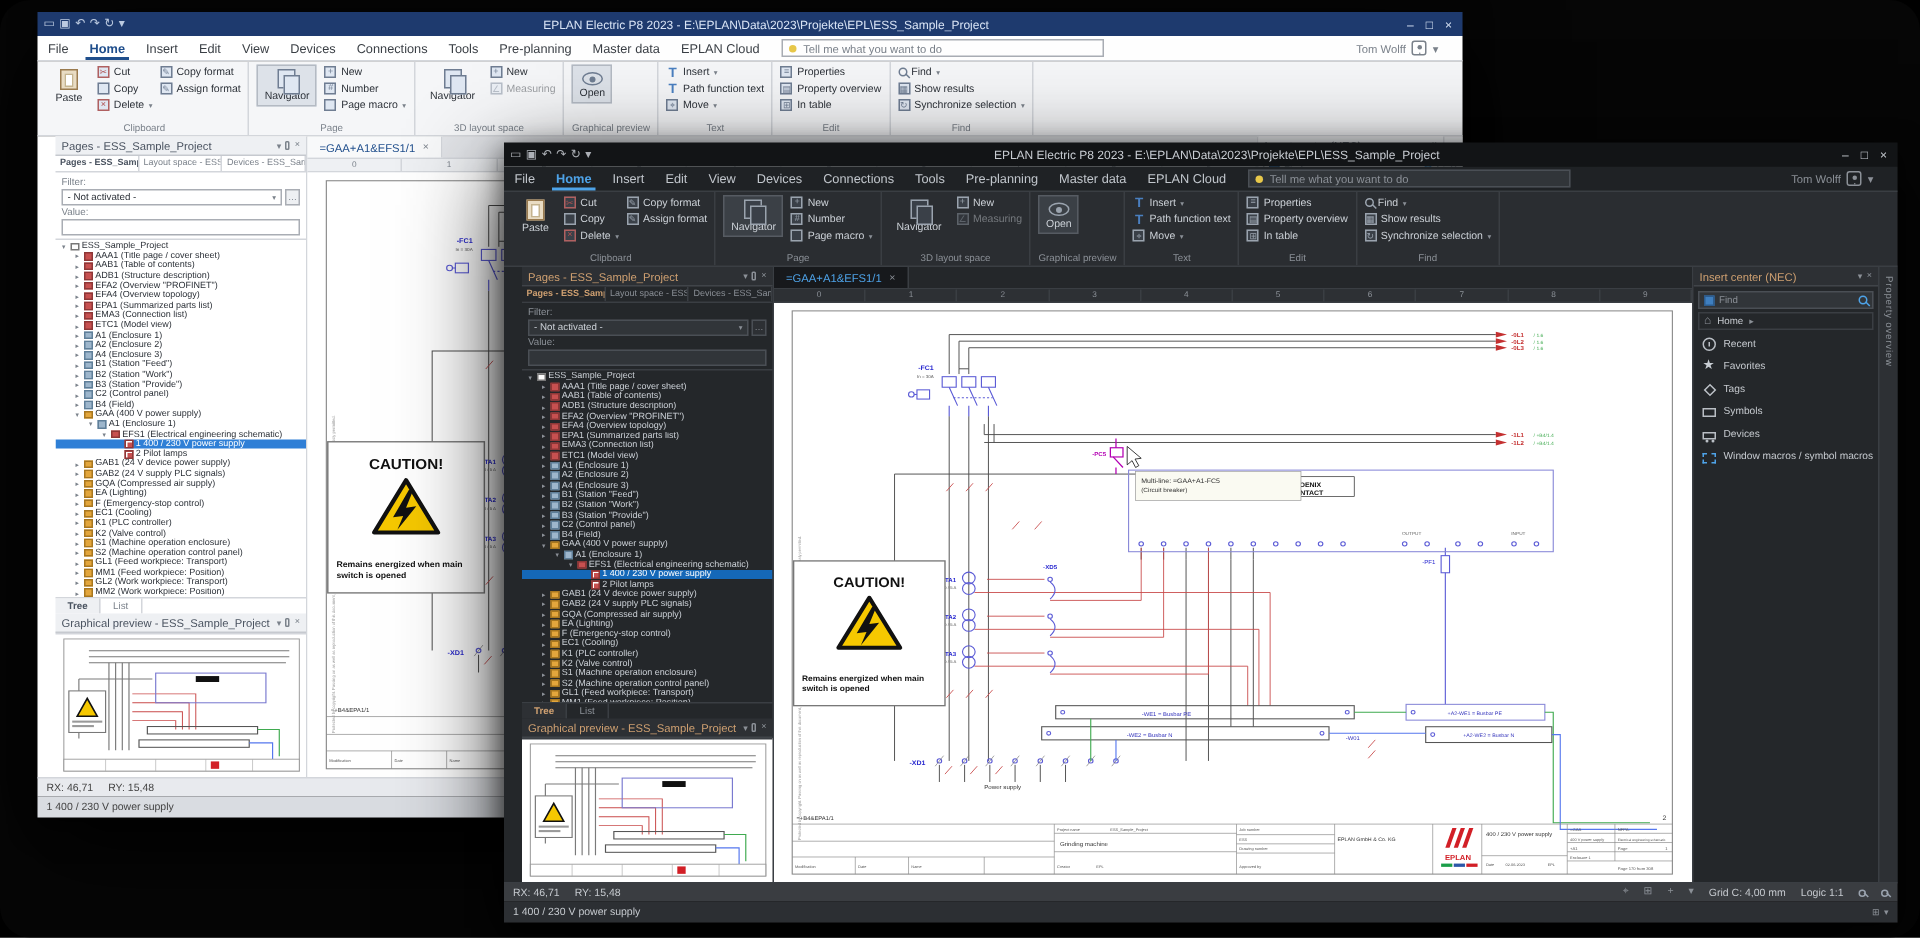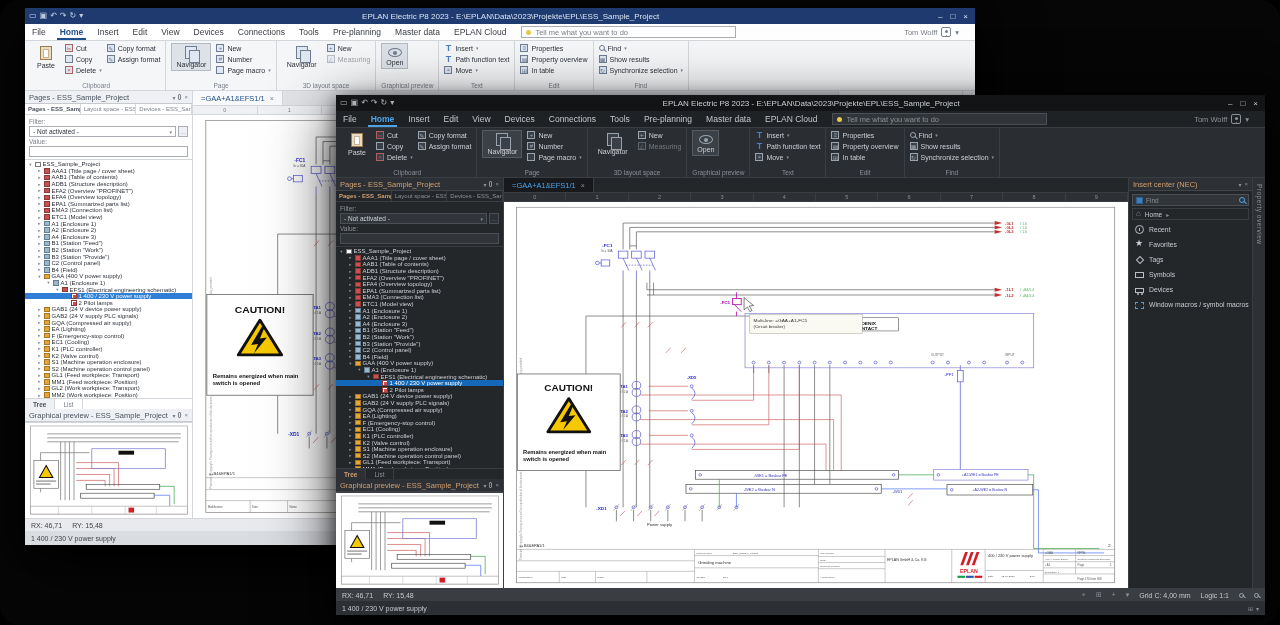--- a/index.html
+++ b/index.html
@@ -55,21 +55,21 @@
   .bico-paste::after{content:"";position:absolute;left:2px;top:2px;right:2px;bottom:1px;background:#fff;border:1px solid #c5b48f;}
   .bico-nav{border:1px solid var(--icob);background:var(--icof);width:12px;height:13px;margin:0 2px;}
   .bico-nav::after{content:"";position:absolute;left:3px;top:3px;width:9px;height:11px;background:var(--icof);border:1px solid var(--icob);}
   .bico-eye{border:1px solid var(--icob);border-radius:50%;width:14px;height:9px;margin-top:2px;position:relative;}
   .bico-eye::after{content:"";position:absolute;left:4.5px;top:1.5px;width:4px;height:4px;border-radius:50%;background:var(--icob);}
   .mag{width:6px;height:6px;border:1.3px solid var(--icob);border-radius:50%;position:relative;flex:0 0 auto;}
   .mag::after{content:"";position:absolute;width:4px;height:1.3px;background:var(--icob);transform:rotate(45deg);right:-3.2px;bottom:-1.2px;}
 
   
   .mainrow{flex:1;display:flex;min-height:0;background:var(--panel);}
-  .leftpanel{width:168px;flex:0 0 auto;display:flex;flex-direction:column;border-right:1px solid var(--line);background:var(--panel);min-height:0;}
+  .leftpanel{width:168px;flex:0 0 auto;display:flex;flex-direction:column;border-right:1px solid var(--line);background:var(--panel);min-height:0;margin-left:12px;}
   .phead{height:13px;background:var(--ph);color:var(--pht);font-size:7.5px;display:flex;align-items:center;padding:0 4px;gap:3px;border-bottom:1px solid var(--hdrline);flex:0 0 auto;}
   .phead .ptitle{flex:1;white-space:nowrap;overflow:hidden;text-overflow:ellipsis;}
   .phico{font-size:6px;color:var(--dim);}
   .pin{width:3px;height:6px;border:1px solid var(--dim);border-radius:1px;}
   .ptabs{height:11px;display:flex;border-bottom:1px solid var(--line);flex:0 0 auto;overflow:hidden;}
   .ptab{flex:1;font-size:6px;color:var(--dim);display:flex;align-items:center;padding:0 3px;border-right:1px solid var(--line);white-space:nowrap;overflow:hidden;}
   .ptab.active{background:var(--panel);color:var(--pht);font-weight:bold;}
   .filterzone{padding:2px 4px;border-bottom:1px solid var(--line);flex:0 0 auto;}
   .flabel{font-size:6.5px;color:var(--dim);margin:1px 0;}
   .combo{height:11px;border:1px solid var(--inpb);background:var(--inp);display:flex;align-items:center;font-size:6.5px;color:var(--rbt);padding:0 3px;gap:3px;}

